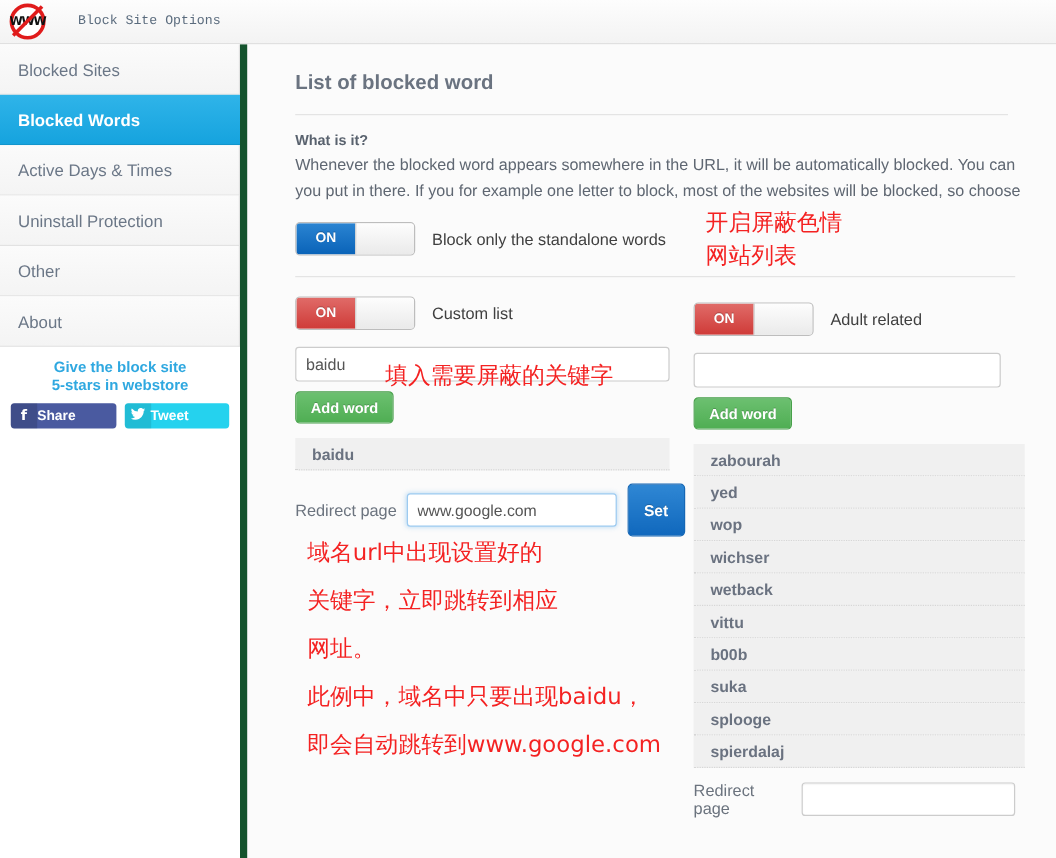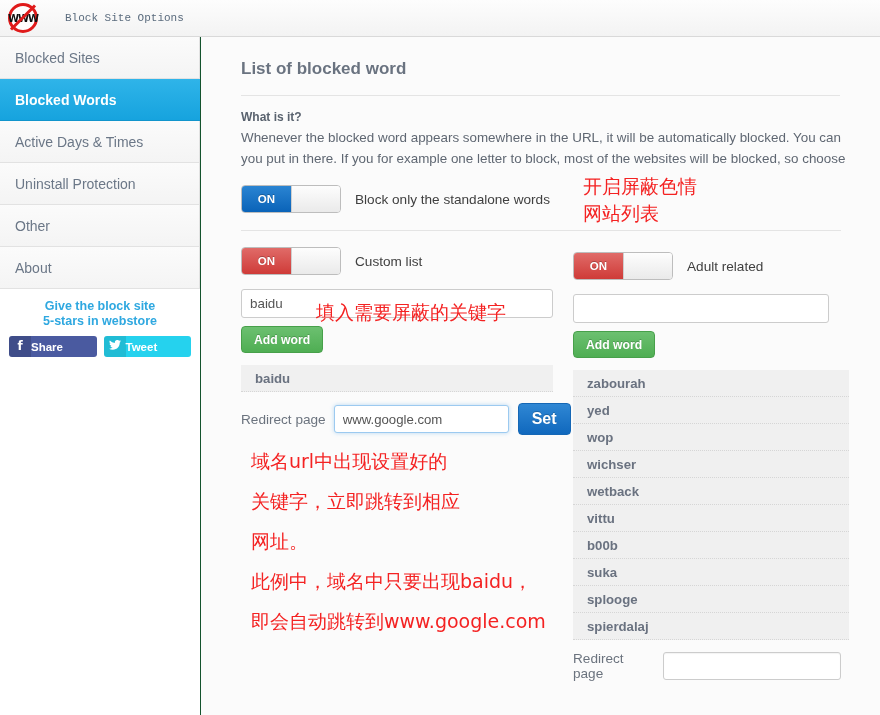--- a/index.html
+++ b/index.html
@@ -118,21 +118,21 @@
   .sbtn.fb { background: #4a5aa0; }
   .sbtn.fb .glyph { background: rgba(0,0,0,.14); height: 21px; line-height: 21px; border-radius: 3px 0 0 3px; }
   .sbtn.tw { background: #25d2ee; }
   .sbtn.tw .glyph { background: rgba(0,0,0,.10); height: 21px; line-height: 21px; border-radius: 3px 0 0 3px; }
 
   
   #main {
     position: absolute; top: 37px; left: 200px;
     width: 680px; height: 678px;
     background: #fbfbfb;
-    border-left: 1px solid #14532d;
+    border-left: 6px solid #14532d;
     overflow: hidden;
   }
   #panel-head {
     padding: 22px 0 0 40px;
   }
   #page-title {
     font-size: 17px; font-weight: bold; color: #6a7380;
   }
   #head-rule {
     margin: 16px 40px 0 40px;
@@ -231,25 +231,25 @@
     box-shadow: 0 0 4px rgba(102,175,233,.45);
     outline: none;
   }
   .col-right .redirect-input {
     width: 178px;
     border: 1px solid #ccc;
     box-shadow: inset 0 1px 1px rgba(0,0,0,.05);
   }
   .set-btn {
     margin-left: 9px;
-    height: 32px; padding: 0 13px;
+    height: 44px; padding: 0 13px;
     border: 1px solid #1567b5;
     border-radius: 4px;
     background: linear-gradient(to bottom,#2f87d4 0%,#1068bd 100%);
-    color: #fff; font-size: 16px; font-weight: bold;
+    color: #fff; font-size: 13px; font-weight: bold;
     font-family: "Liberation Sans", sans-serif;
     text-shadow: 0 -1px 0 rgba(0,0,0,.2);
     cursor: pointer;
   }
 
   
   .anno {
     position: absolute;
     color: #f42222;
     font-family: "DejaVu Sans", sans-serif;

